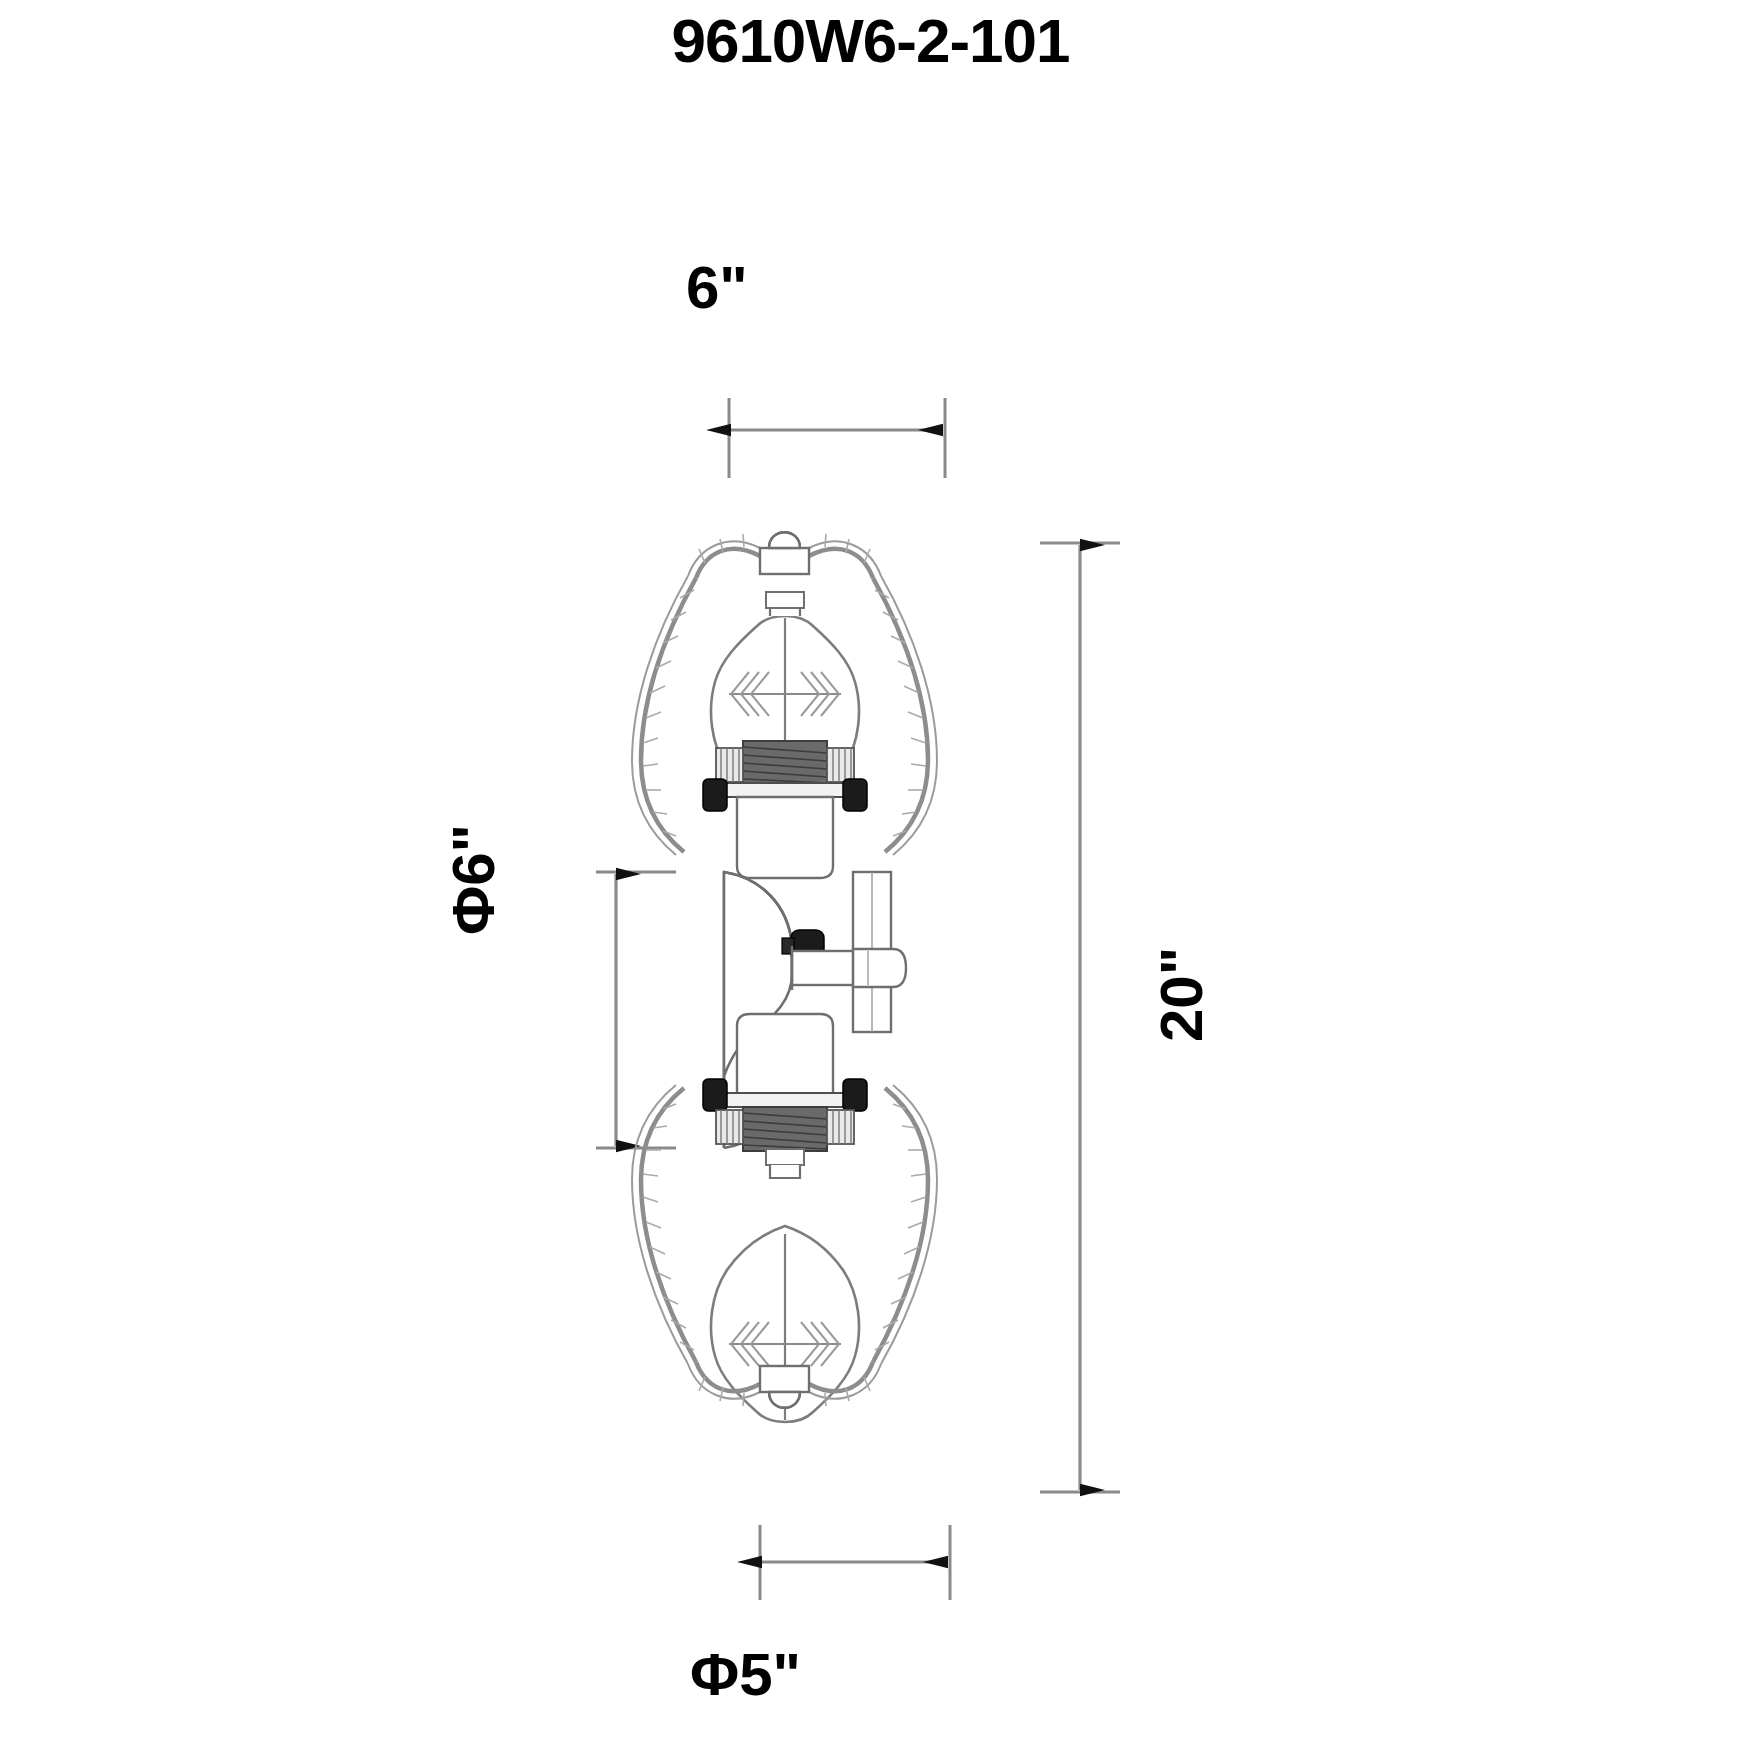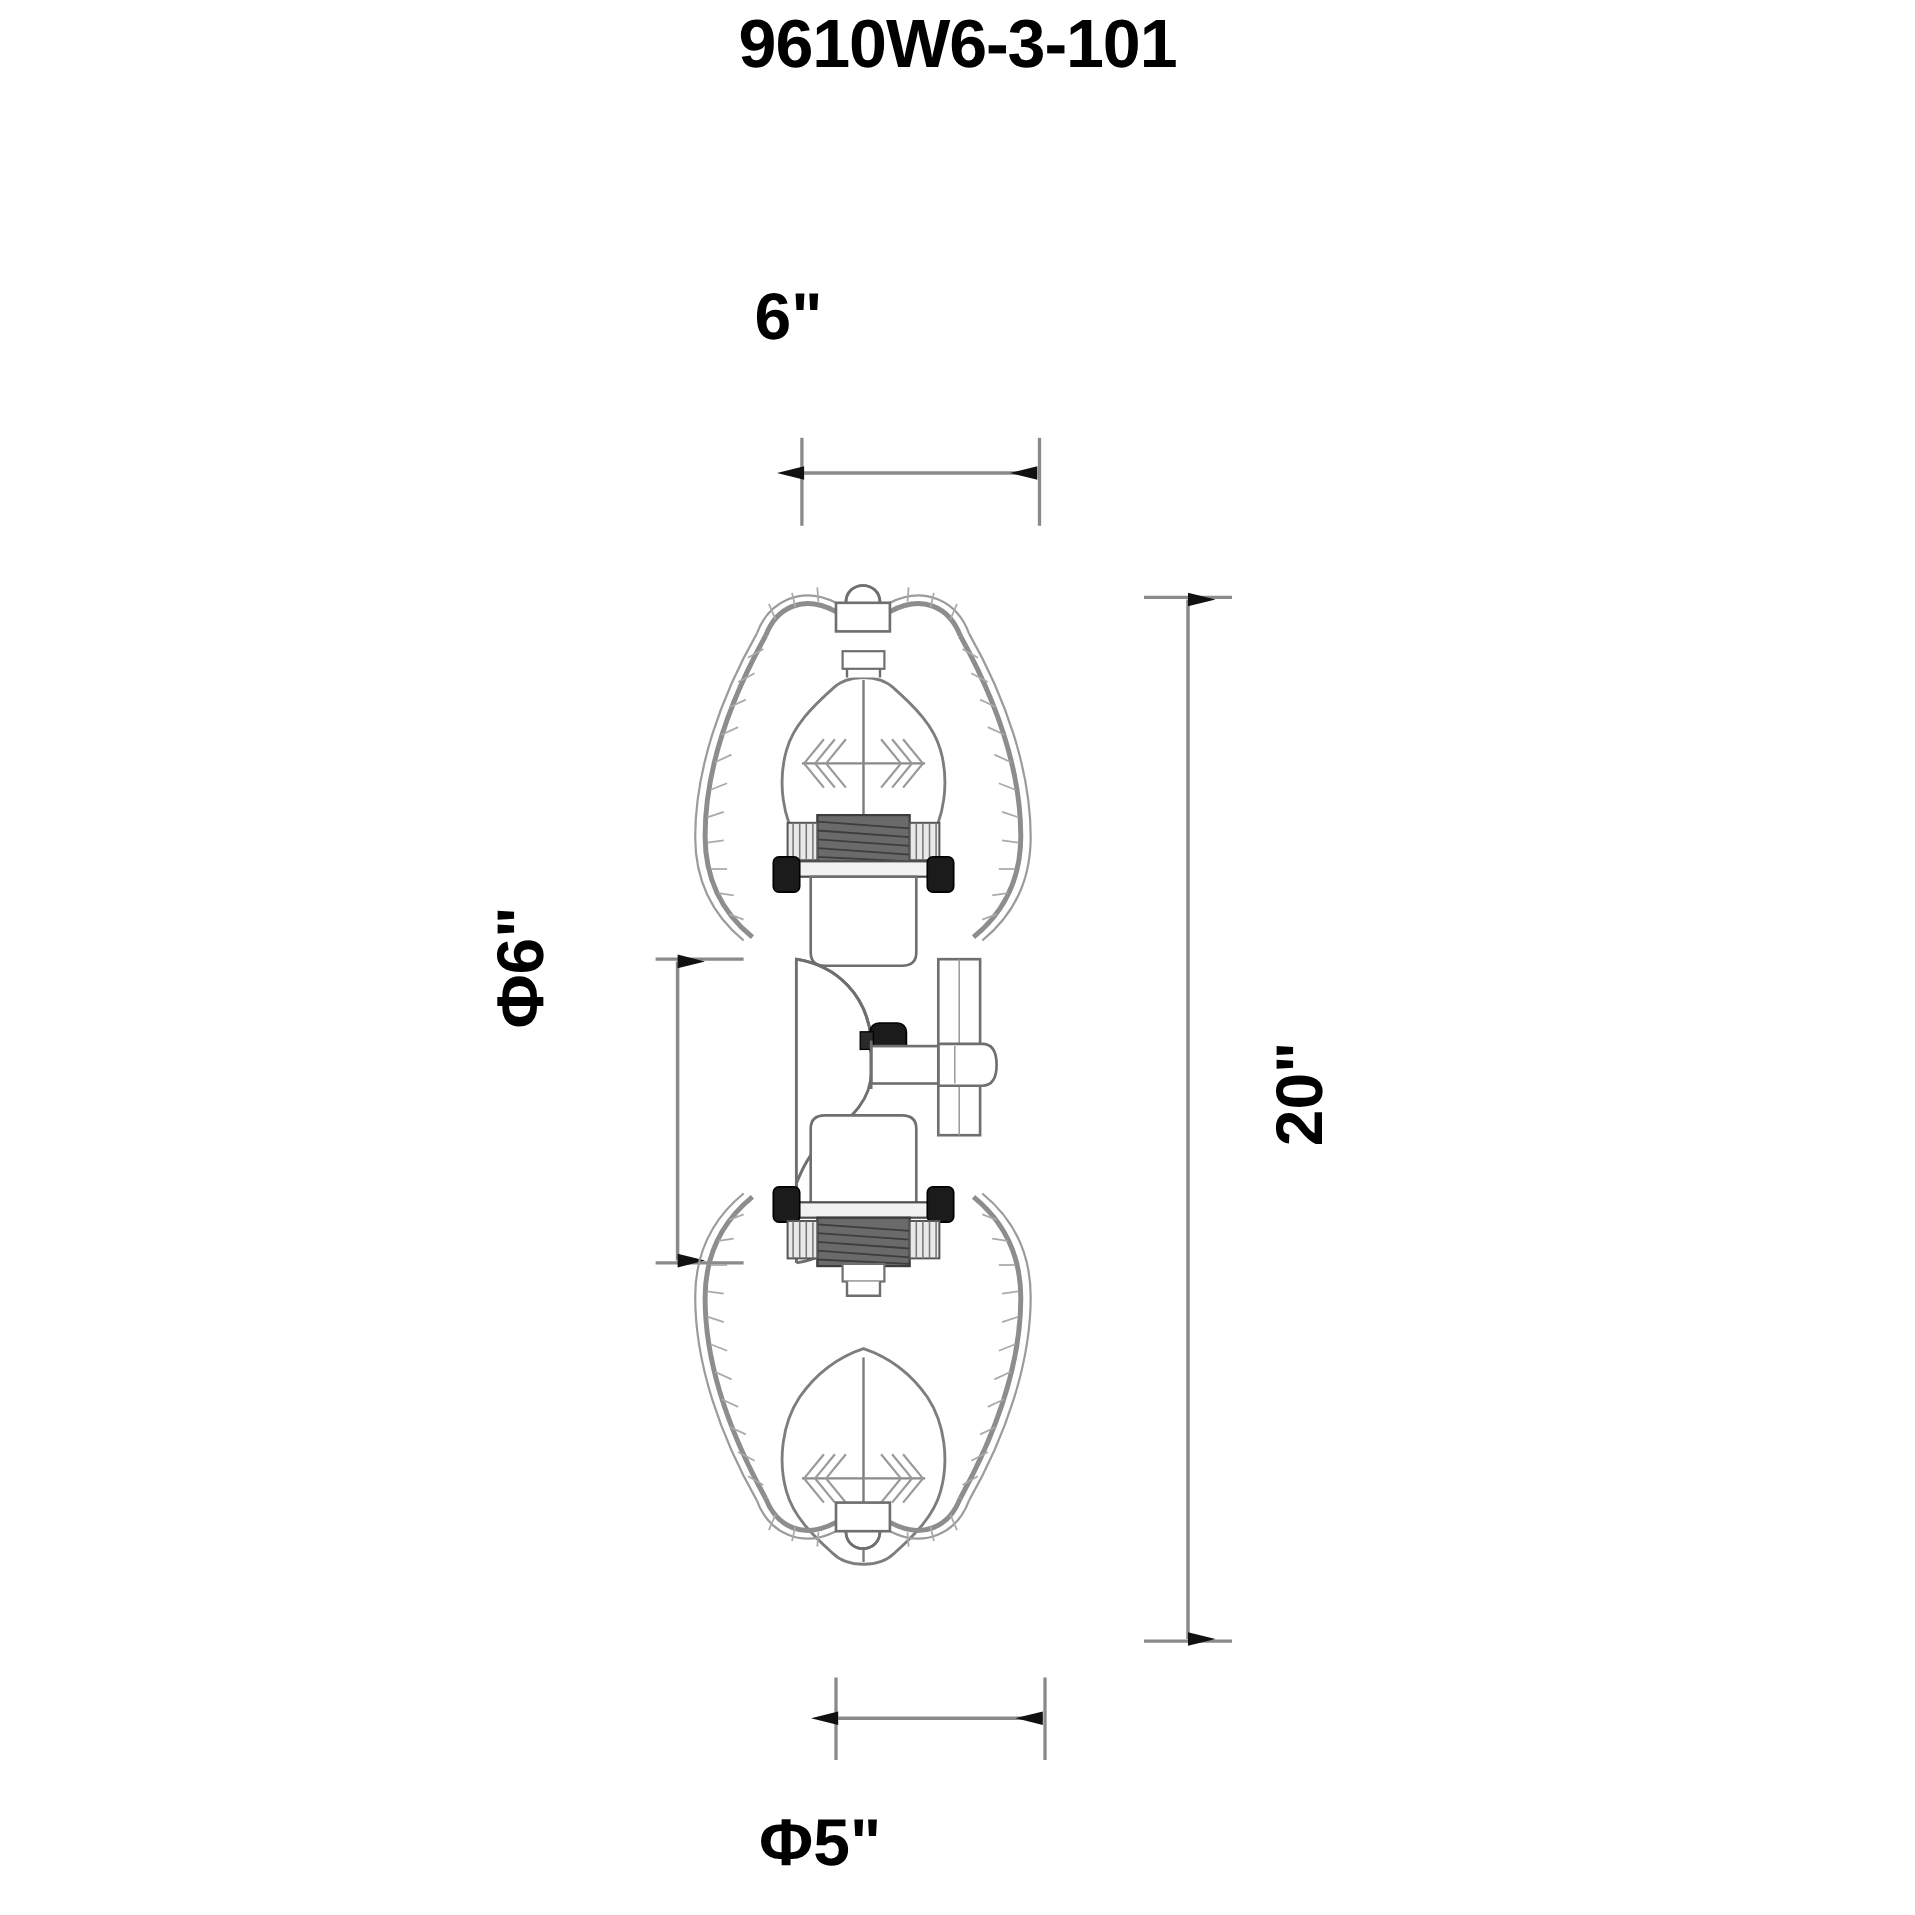--- a/index.html
+++ b/index.html
@@ -77,21 +77,21 @@
     top: 0;
     width: 1741px;
     height: 1741px;
   }
 </style>
 </head>
 <body>
 
 <div id="sheet">
 
-  <div id="title">9610W6-3-101</div>
+  <div id="title">9610W6-2-101</div>
 
   <div class="dimlabel" id="lbl-top">6"</div>
   <div class="dimlabel" id="lbl-bottom">Φ5"</div>
   <div class="dimlabel" id="lbl-left">Φ6"</div>
   <div class="dimlabel" id="lbl-right">20"</div>
 
   <svg id="drawing" viewBox="0 0 1741 1741">
     <defs>
       <marker id="arrIn" markerWidth="26" markerHeight="14" refX="25" refY="7" orient="auto" markerUnits="userSpaceOnUse">
         <path d="M0,7 L25,0.8 L25,13.2 Z" fill="#111"></path>

